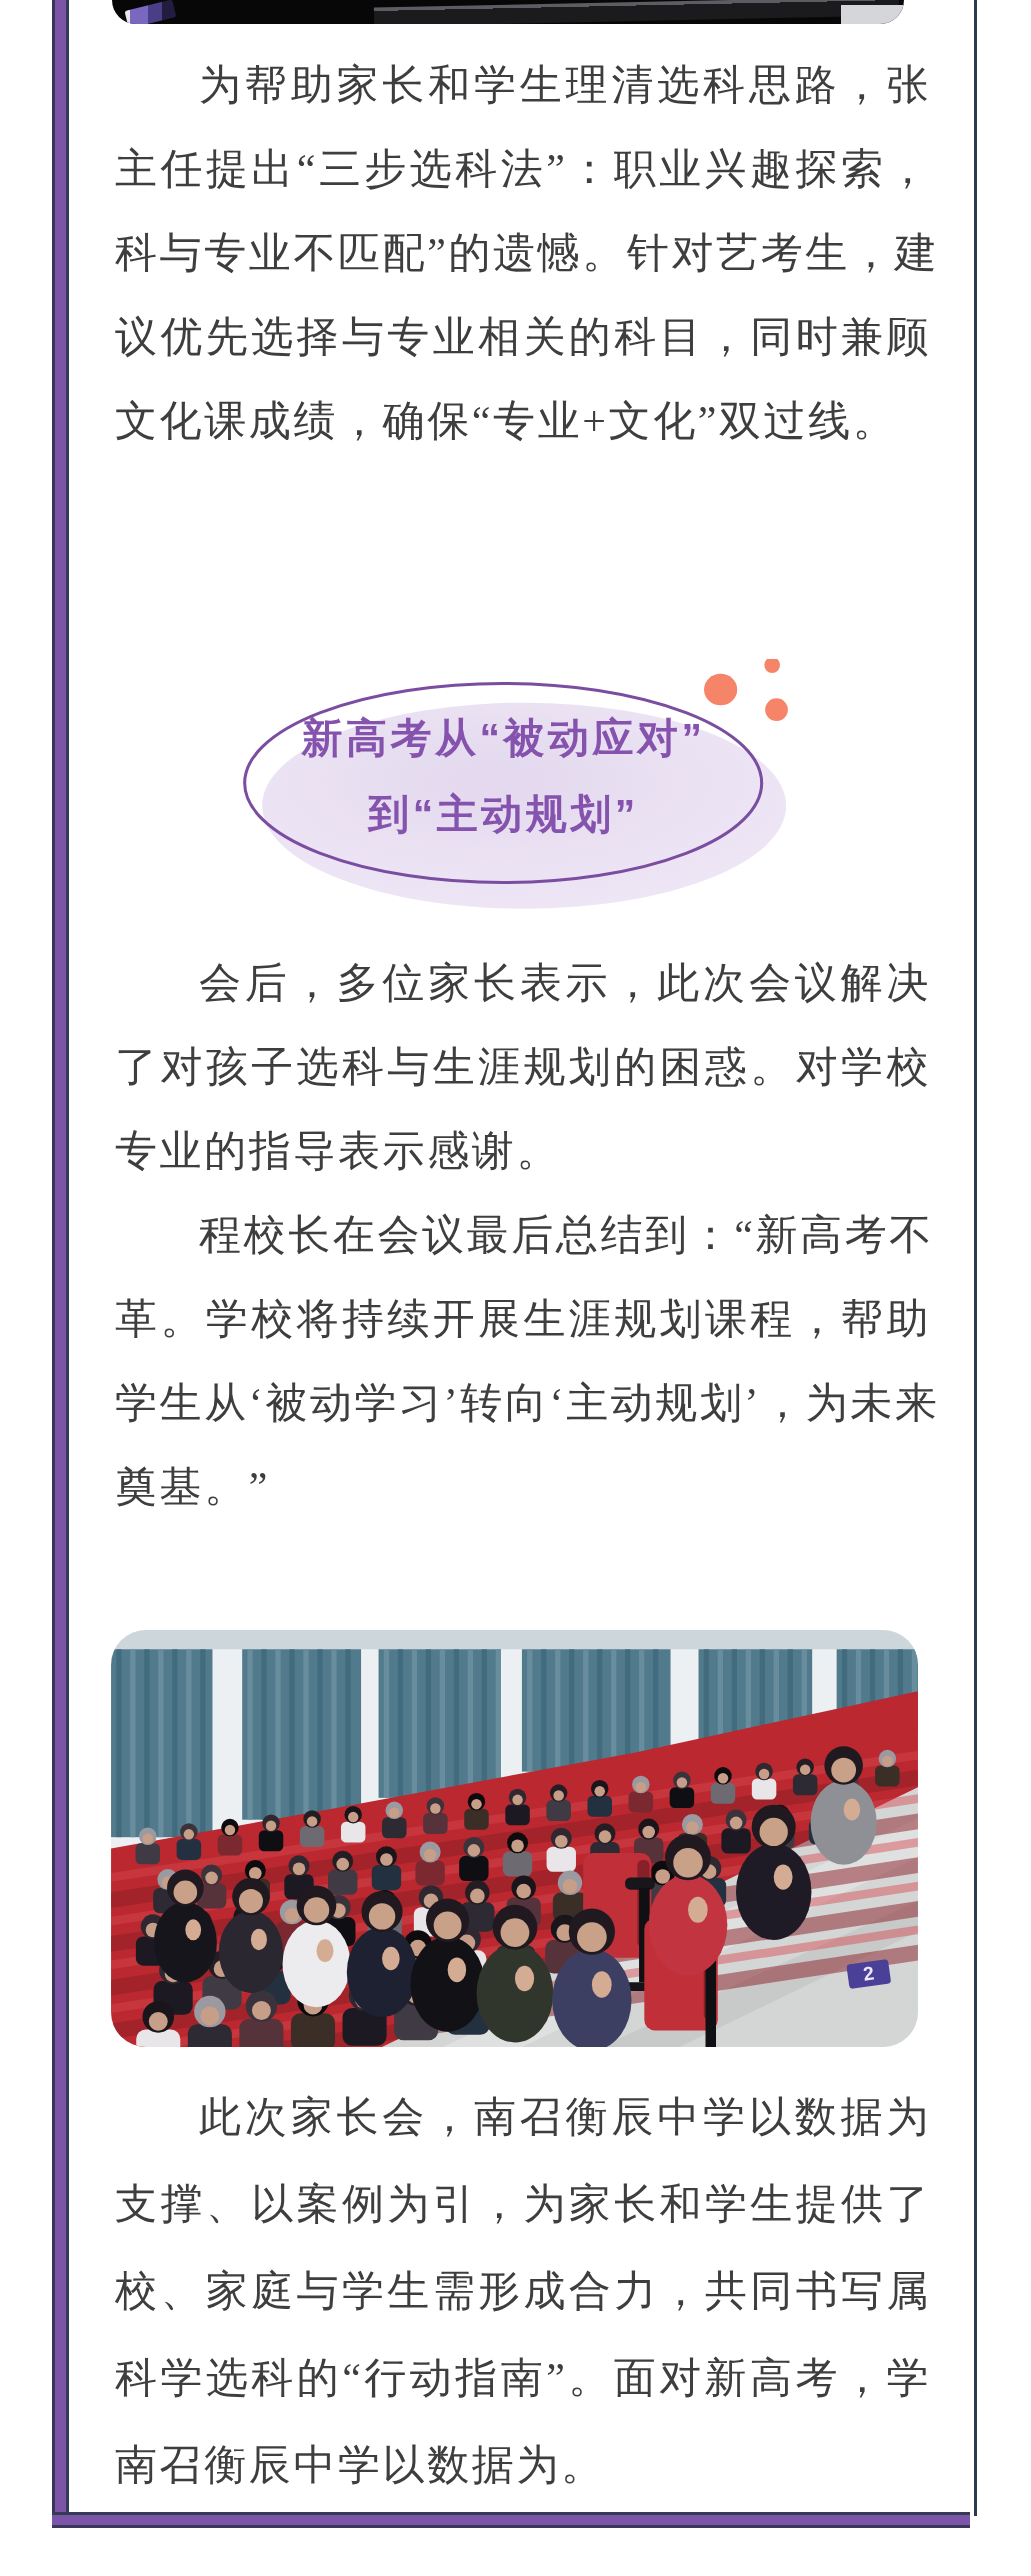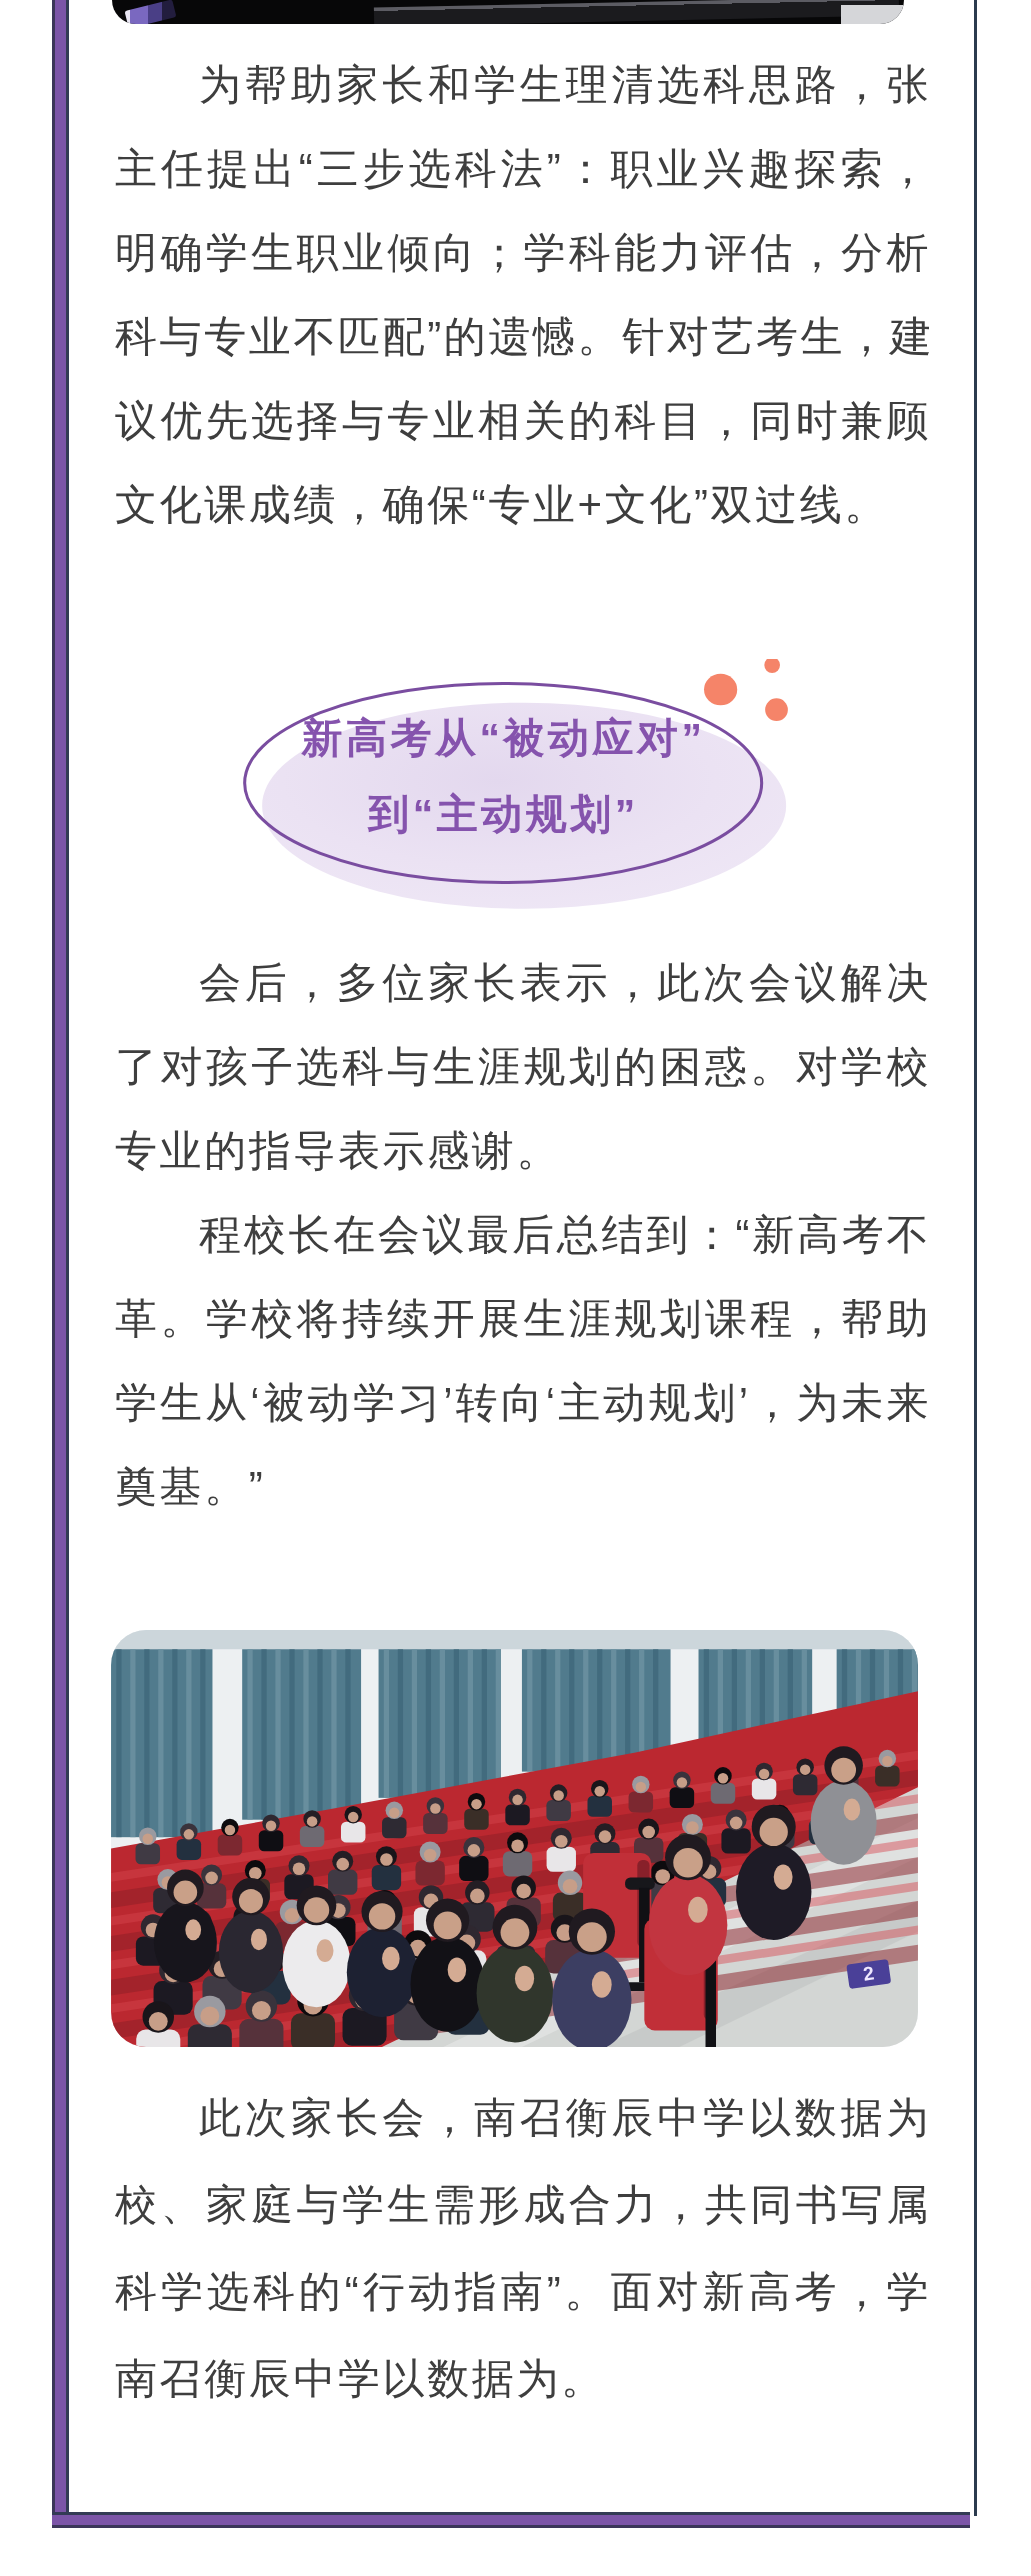--- a/index.html
+++ b/index.html
@@ -37,21 +37,21 @@
     position:absolute;left:14px;top:5.2px;width:49px;height:18.4px;
     transform:rotate(-14deg);
     background:linear-gradient(105deg,#e9e6f3 0 10%,#7a68c0 10% 45%,#4a3f86 45% 72%,#221d3e 72%);
     border-radius:2.6px;
   }
   
   .para{
     position:absolute;left:115px;width:816px;color:#3e3e3e;
     font-size:42px;line-height:84px;letter-spacing:2.6px;
   }
-  .para .line{text-align:justify;text-align-last:justify;white-space:nowrap;}
+  .para .line{text-align:justify;text-align-last:justify;white-space:nowrap;font-family:Liberation Serif, serif;}
   .para .line.indent{padding-left:84px;}
   .para .line.short{text-align-last:left;}
   .p1{top:43px;}
   .p2{top:941px;}
   .p3{top:1193px;}
   .p4{top:2074px;line-height:87px;}
   
   .bubble{position:absolute;left:219px;top:659px;width:612px;height:262px;}
   .bubble svg{position:absolute;left:0;top:0;}
   .bubble-line{
@@ -75,21 +75,20 @@
 
 <div class="hero">
   <div class="hero-slab"></div>
   <div class="hero-screen-corner"></div>
   <div class="hero-purple-patch"></div>
 </div>
 
 <div class="para p1">
   <div class="line indent">为帮助家长和学生理清选科思路，张</div>
   <div class="line">主任提出“三步选科法”：职业兴趣探索，</div>
-  <div class="line">明确学生职业倾向；学科能力评估，分析</div>
   <div class="line">科与专业不匹配”的遗憾。针对艺考生，建</div>
   <div class="line">议优先选择与专业相关的科目，同时兼顾</div>
   <div class="line short">文化课成绩，确保“专业+文化”双过线。</div>
 </div>
 
 <div class="bubble">
   <svg width="612" height="262" viewBox="0 0 700 300">
     <defs>
       <radialGradient id="bubFill" cx="45%" cy="38%" r="75%">
         <stop offset="0%" stop-color="#e3d8ee"></stop>
@@ -454,17 +453,18 @@
 
     <g transform="translate(841,383) rotate(-8)">
       <rect x="0" y="0" width="48" height="28" rx="4" fill="#4a4098"></rect>
       <text x="24" y="21" text-anchor="middle" font-size="22" font-weight="bold" fill="#efe8ff" font-family="Liberation Sans, sans-serif">2</text>
     </g>
   </svg>
 </div>
 
 <div class="para p4">
   <div class="line indent">此次家长会，南召衡辰中学以数据为</div>
+  <div class="line">支撑、以案例为引，为家长和学生提供了</div>
   <div class="line">校、家庭与学生需形成合力，共同书写属</div>
   <div class="line">科学选科的“行动指南”。面对新高考，学</div>
   <div class="line short">南召衡辰中学以数据为。</div>
 </div>
 
 
 </body></html>

